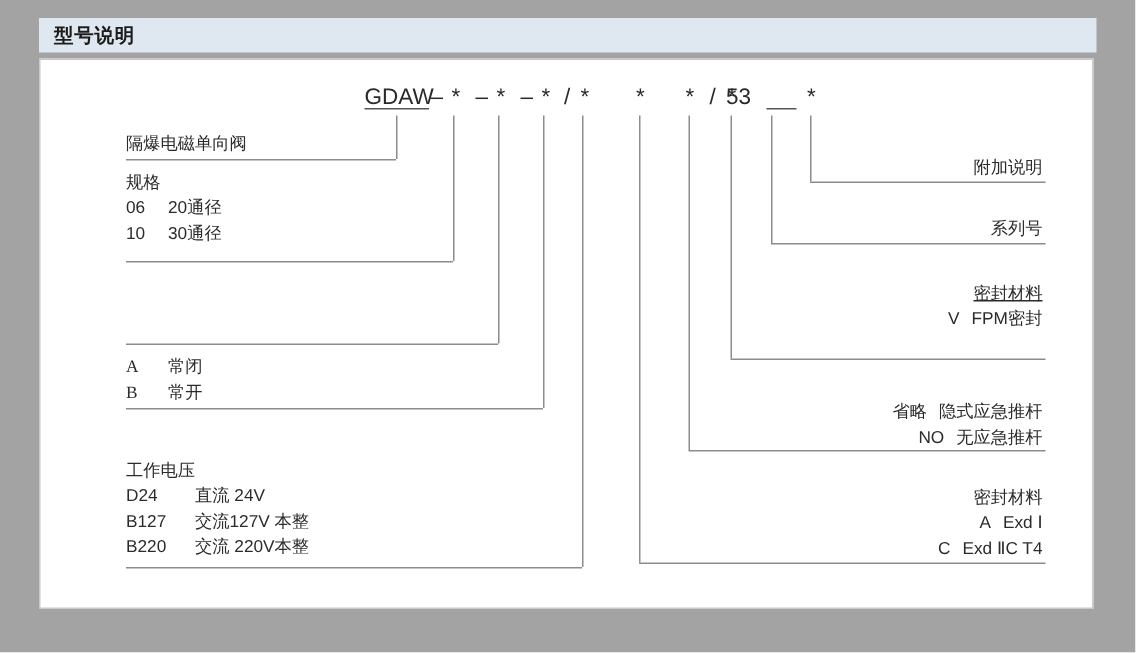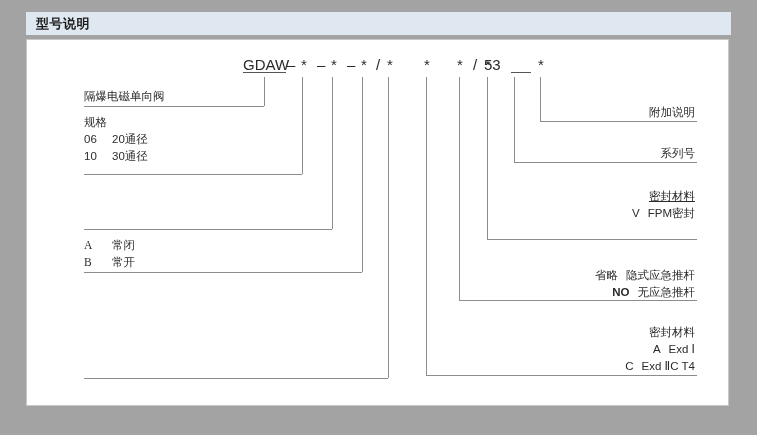--- a/index.html
+++ b/index.html
@@ -173,34 +173,40 @@
     </div>
   <div class="lbl" id="L1" style="left:84px; top:114px;">
       <span class="row">规格</span>
       <span class="row"><span class="k" style="min-width: 22px; margin-right: 6px;">06</span><span class="v">20通径</span></span>
       <span class="row"><span class="k" style="min-width: 22px; margin-right: 6px;">10</span><span class="v">30通径</span></span>
     </div>
   <div class="lbl" id="L3" style="left:84px; top:237px;font-family:Liberation Serif, serif;">
       <span class="row"><span class="k" style="min-width: 22px; margin-right: 6px;">A</span><span class="v">常闭</span></span>
       <span class="row"><span class="k" style="min-width: 22px; margin-right: 6px;">B</span><span class="v">常开</span></span>
     </div>
+  <div class="lbl" id="L4" style="left:84px; top:306px;">
+      <span class="row">工作电压</span>
+      <span class="row"><span class="k" style="min-width: 40px; margin-right: 6px;">D24</span><span class="v">直流 24V</span></span>
+      <span class="row"><span class="k" style="min-width: 40px; margin-right: 6px;">B127</span><span class="v">交流127V 本整</span></span>
+      <span class="row"><span class="k" style="min-width: 40px; margin-right: 6px;">B220</span><span class="v">交流 220V本整</span></span>
+    </div>
 
   <div class="lbl right" id="R0" style="left:480px; top:104px; width:215px;">
       <span class="row">附加说明</span>
     </div>
   <div class="lbl right" id="R1" style="left:480px; top:145px; width:215px;">
       <span class="row">系列号</span>
     </div>
   <div class="lbl right" id="R2" style="left:480px; top:188px; width:215px;text-decoration:underline;">
       <span class="row">密封材料</span>
       <span class="row"><span class="k" style="margin-right: 8px;">V</span><span class="v">FPM密封</span></span>
     </div>
   <div class="lbl right" id="R3" style="left:480px; top:267px; width:215px;">
       <span class="row"><span class="k" style="margin-right: 8px;">省略</span><span class="v">隐式应急推杆</span></span>
-      <span class="row"><span class="k" style="margin-right: 8px; font-weight: bold;">NO</span><span class="v">无应急推杆</span></span>
+      <span class="row"><span class="k" style="margin-right: 8px;">NO</span><span class="v">无应急推杆</span></span>
     </div>
   <div class="lbl right" id="R4" style="left:480px; top:324px; width:215px;">
       <span class="row">密封材料</span>
       <span class="row"><span class="k" style="margin-right: 8px;">A</span><span class="v">Exd Ⅰ</span></span>
       <span class="row"><span class="k" style="margin-right: 8px;">C</span><span class="v">Exd ⅡC T4</span></span>
     </div>
 
 </div>
 
 </body></html>

